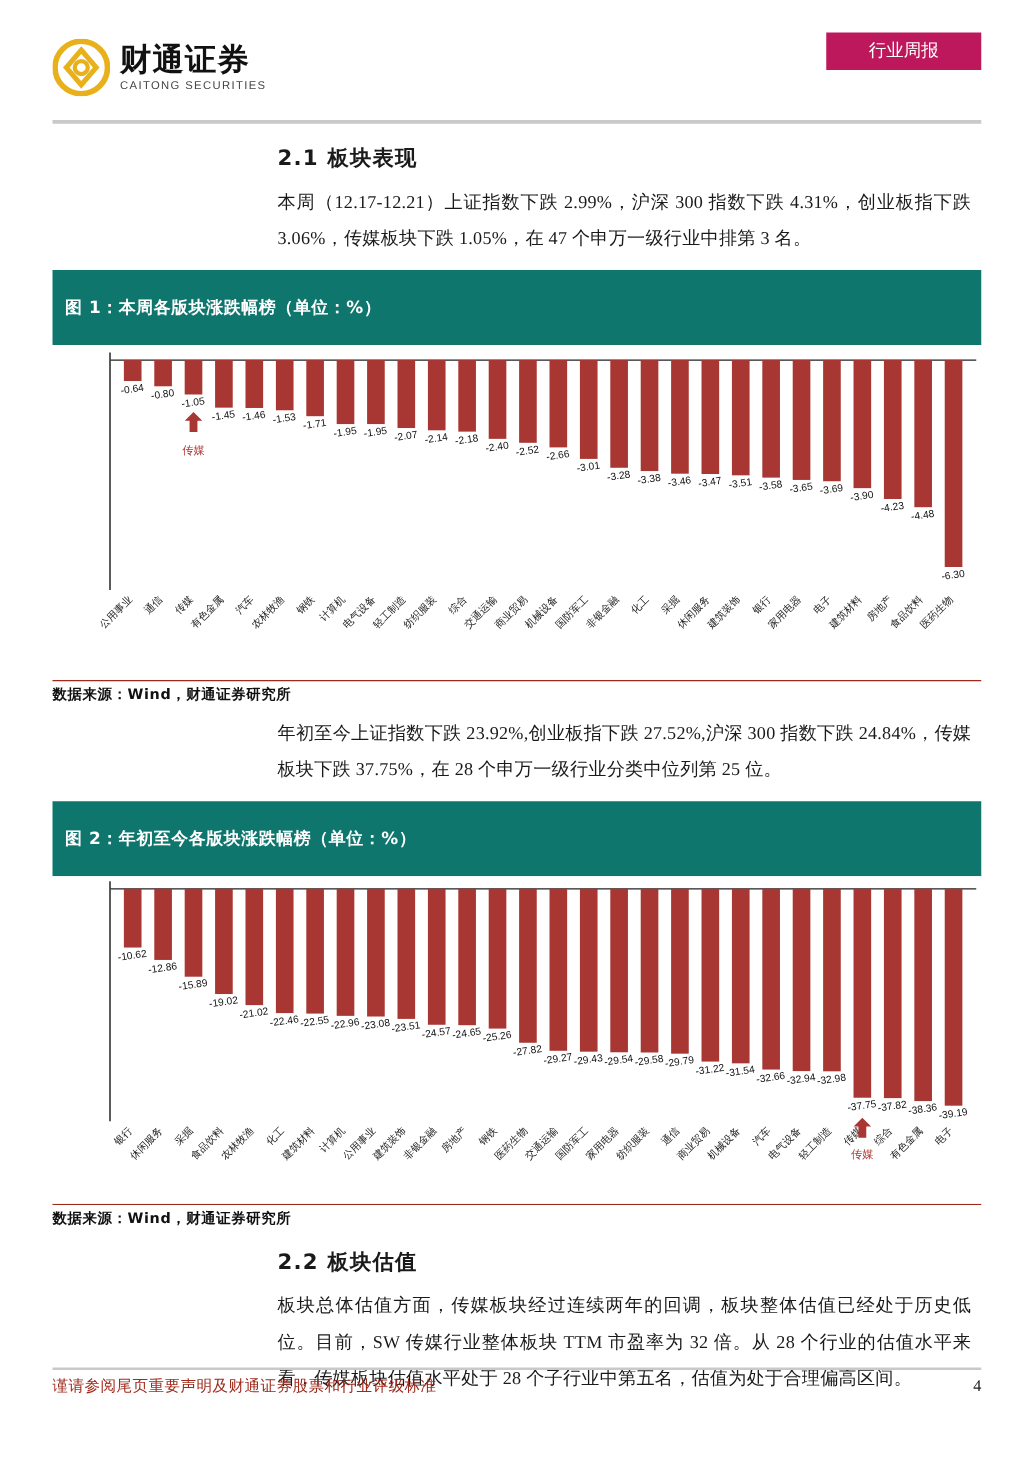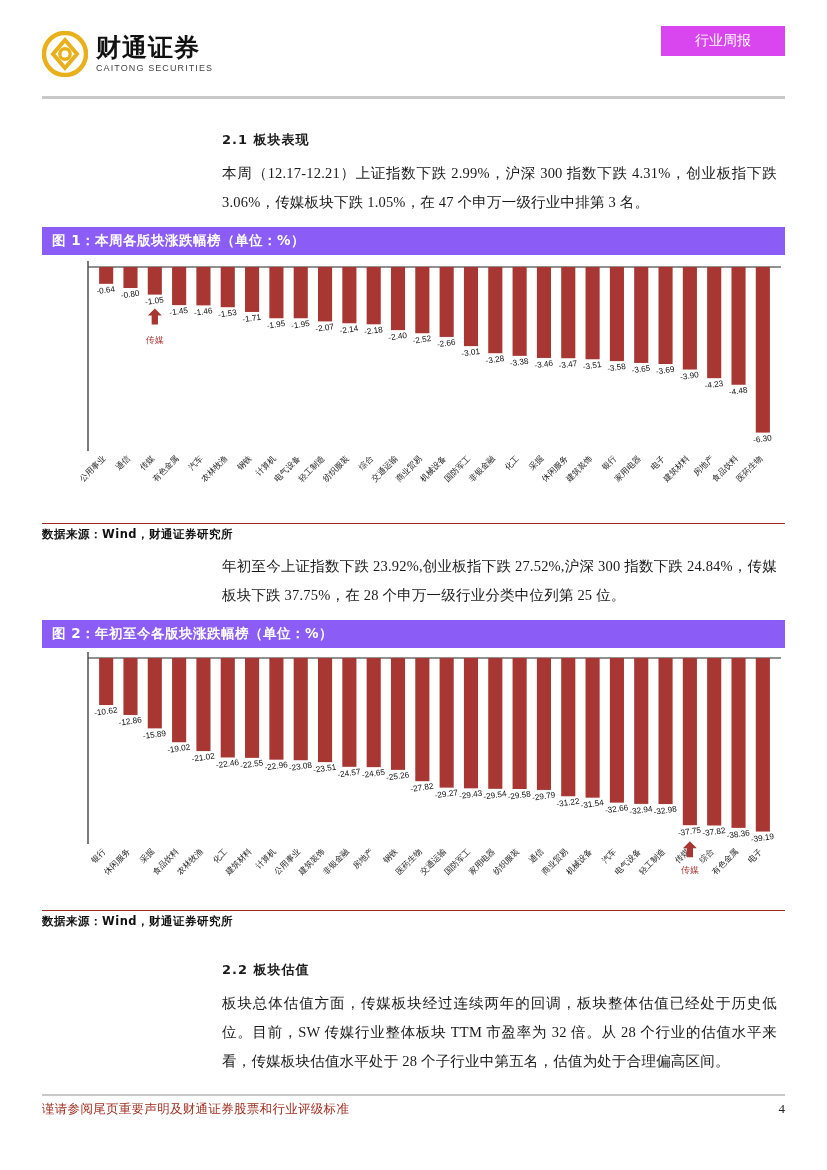--- a/index.html
+++ b/index.html
@@ -12,40 +12,40 @@
 
   
   .header{position:relative;height:72px;display:flex;align-items:center;padding-top:18px;}
   .brand{display:flex;align-items:center;gap:8px;}
   .logo-mark{width:46px;height:46px;position:relative;flex:none;}
   .brand-text{display:flex;flex-direction:column;line-height:1;}
   .brand-cn{font-family:"DejaVu Sans", sans-serif;font-weight:bold;font-size:25px;letter-spacing:1px;color:#111;}
   .brand-en{font-family:"Liberation Sans", sans-serif;font-size:9px;letter-spacing:1.1px;color:#444;margin-top:4px;}
   .header-tags{position:absolute;right:0;top:26px;display:flex;}
   .tag{
-    background:#d946ef;color:#fff;font-size:14px;
+    background:#be185d;color:#fff;font-size:14px;
     font-family:"DejaVu Sans", sans-serif;
     padding:6px 28px;border-right:1px solid #fff;white-space:nowrap;text-align:right;
   }
   .tag:last-child{border-right:none;padding:6px 34px;}
   .header-rule{height:3px;background:#c9c9c9;margin-top:6px;}
 
   
   .h2{font-family:"DejaVu Sans", sans-serif;font-weight:bold;font-size:15px;margin:16px 0 0 140px;letter-spacing:1px;}
-  .h3{font-family:"DejaVu Sans", sans-serif;font-weight:bold;font-size:13px;margin:32px 0 0 180px;letter-spacing:1px;}
+  .h3{font-family:"DejaVu Sans", sans-serif;font-weight:bold;font-size:17px;margin:16px 0 0 180px;letter-spacing:1px;}
   .para{
     font-size:14.5px;line-height:2.0;margin:10px 0 0 180px;
     text-align:justify;width:555px;letter-spacing:.2px;
   }
 
   
   .figure{margin-top:10px;}
   .fig-title{
-    background:#8b5cf6;color:#fff;font-family:"DejaVu Sans", sans-serif;
-    font-weight:bold;font-size:13.5px;padding:5px 10px;letter-spacing:.5px;
+    background:#0f766e;color:#fff;font-family:"DejaVu Sans", sans-serif;
+    font-weight:bold;font-size:13.5px;padding:21px 10px;letter-spacing:.5px;
   }
   .fig-body{border:0;background:#fff;position:relative;}
   .fig-src{
     font-family:"DejaVu Sans", sans-serif;font-weight:bold;font-size:11.5px;
     color:#111;border-top:1.6px solid #9e2a1c;padding-top:3px;letter-spacing:.5px;
   }
 
   
   .chart{position:relative;width:100%;}
   .chart-svg{display:block;width:100%;}

